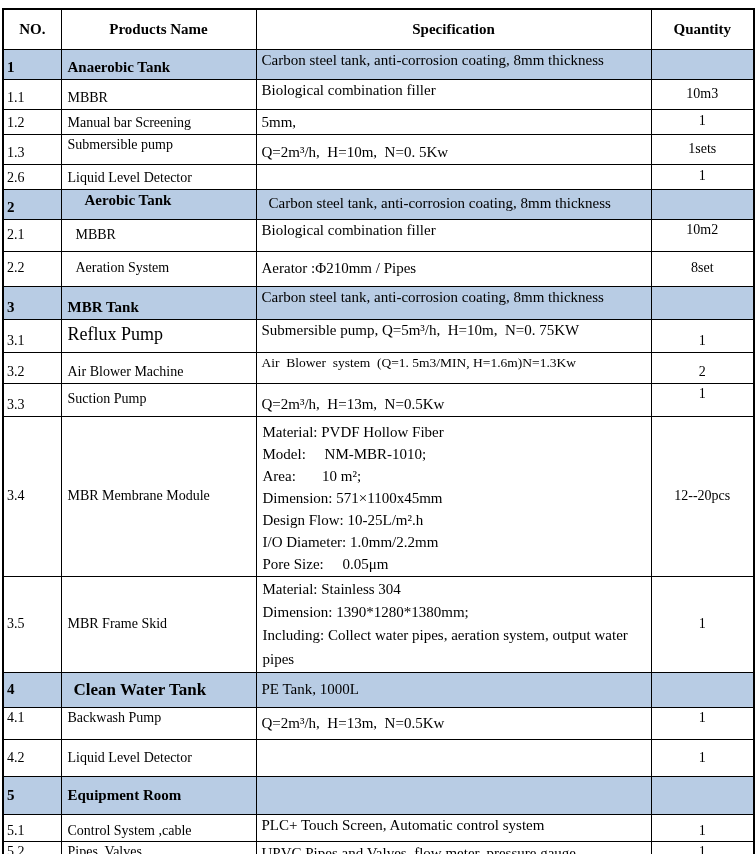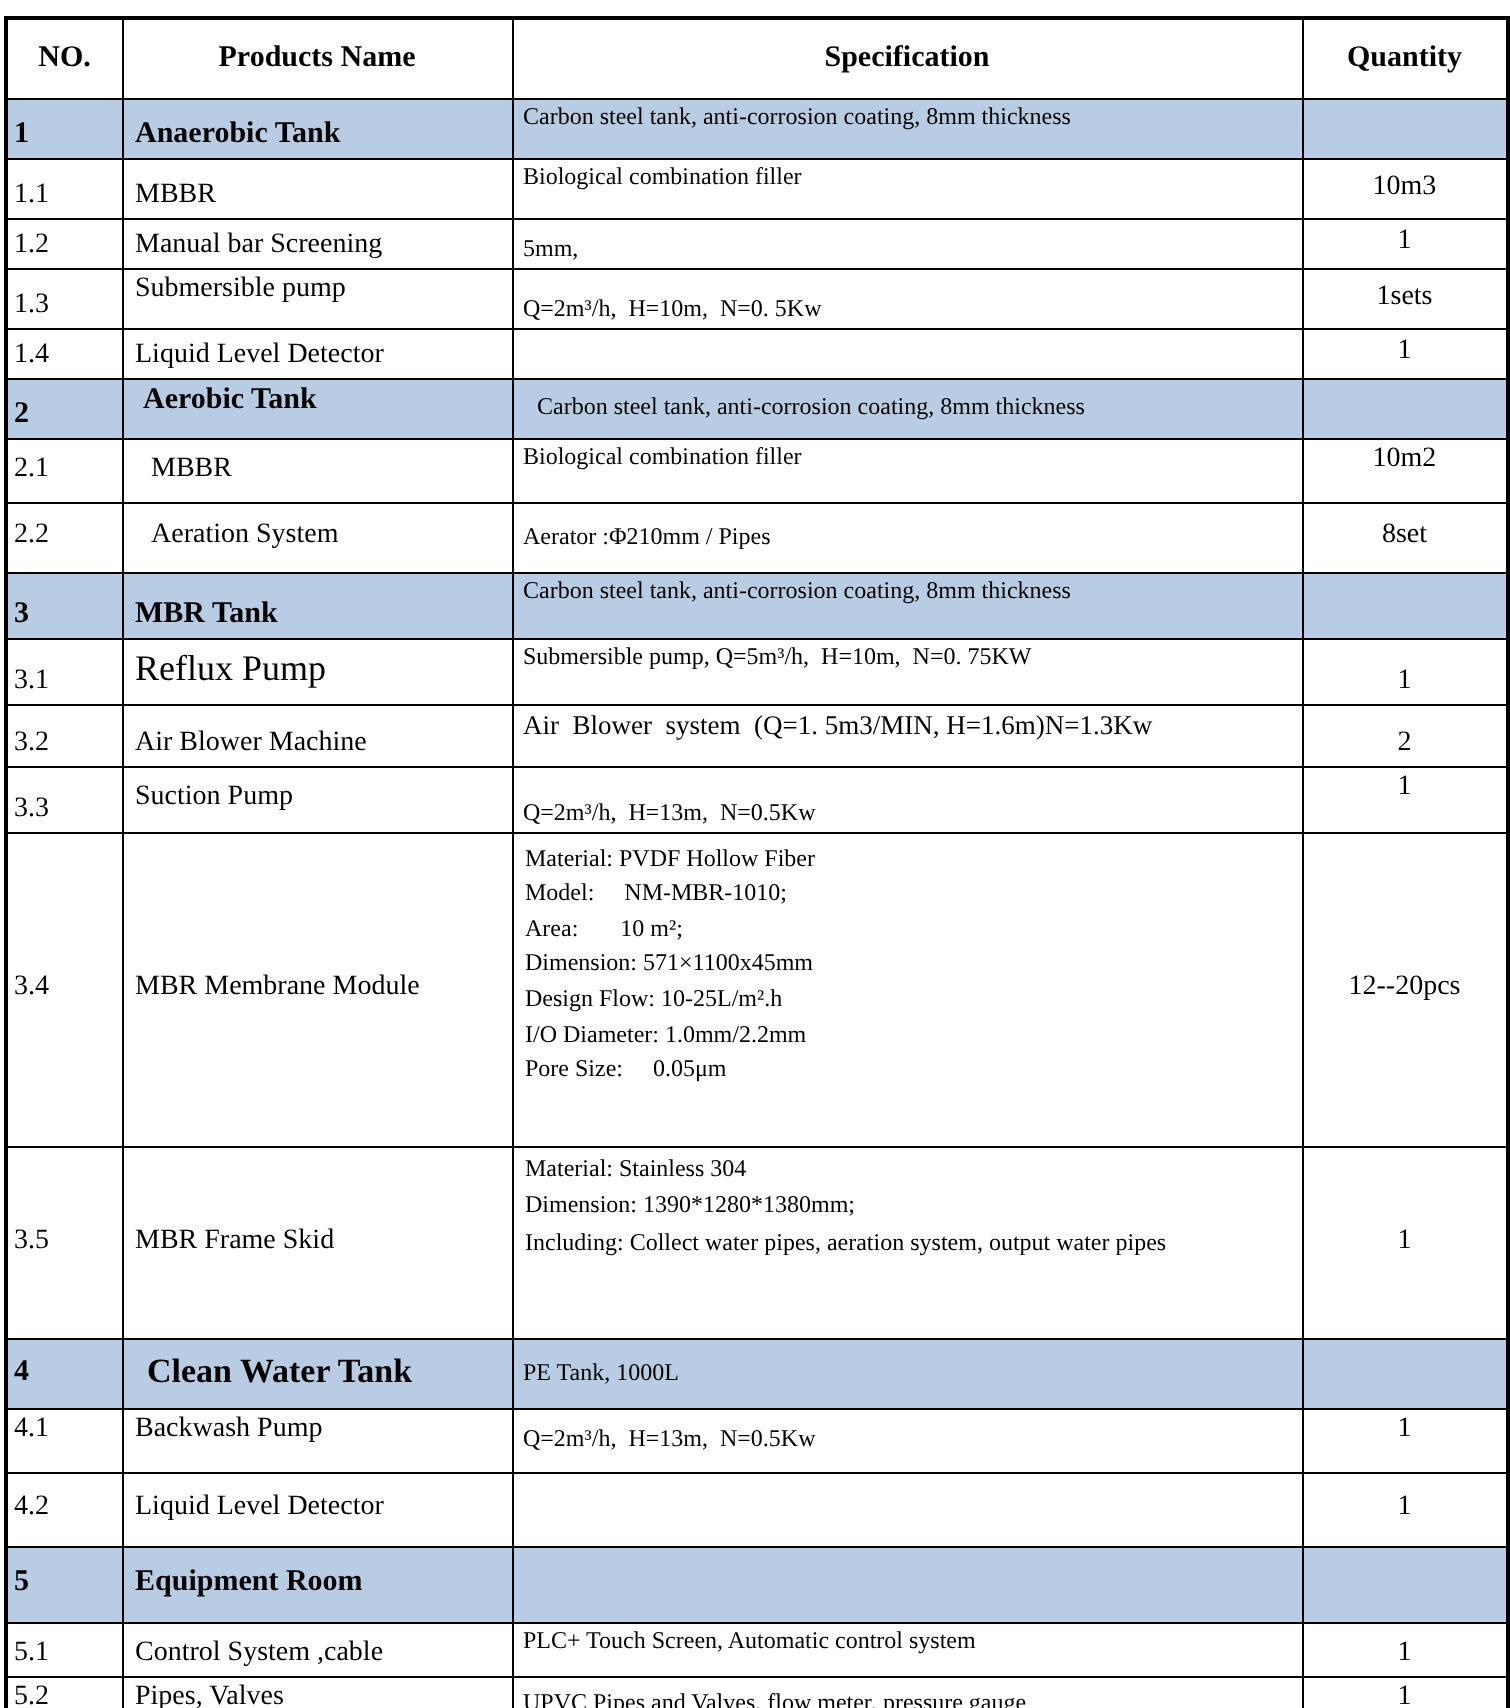--- a/index.html
+++ b/index.html
@@ -34,29 +34,29 @@
     line-height: 1.3;
   }
   th {
     font-size: 15px;
     font-weight: bold;
     text-align: center;
     padding: 4px 2px;
   }
   td.no   { text-align: left; padding-left: 3px; }
   td.pname{ text-align: left; padding-left: 6px; }
-  td.spec { text-align: left; padding-left: 5px; white-space: pre-wrap; font-size: 12px; }
+  td.spec { text-align: left; padding-left: 5px; white-space: pre-wrap; font-size: 15px; }
   td.qty  { text-align: center; }
 
   tr.section { background: #b8cce4; }
   tr.section td.no    { font-weight: bold; font-size: 15px; }
   tr.section td.pname { font-weight: bold; font-size: 15px; margin-top: 12px; }
 
   tr.r-cleanwater td.pname { font-size: 17px; padding-left: 12px; }
-  tr.r-aerobic td.pname    { padding-left: 10px; }
+  tr.r-aerobic td.pname    { padding-left: 23px; }
   tr.r-aerobic td.spec     { padding-left: 12px; }
 
   td.va-top    { vertical-align: top; }
   td.va-bottom { vertical-align: bottom; }
 
   td.name-lg { font-size: 18px; vertical-align: top; padding-top: 3px; }
   td.spec-sm { font-size: 13.5px; }
 
   tr.r-membrane td.spec { line-height: 1.47; padding-top: 4px; padding-left: 6px; margin-left: 47px; }
   tr.r-frameskid td.spec { line-height: 1.55; padding-left: 6px; }
@@ -102,21 +102,21 @@
         <td class="spec va-bottom">5mm,</td>
         <td class="qty">1</td>
       </tr>
       <tr style="height:30px;">
         <td class="no va-bottom">1.3</td>
         <td class="pname va-top">Submersible pump</td>
         <td class="spec va-bottom">Q=2m³/h,  H=10m,  N=0. 5Kw</td>
         <td class="qty">1sets</td>
       </tr>
       <tr style="height:25px;">
-        <td class="no va-bottom">1.4</td>
+        <td class="no va-bottom">2.6</td>
         <td class="pname va-bottom">Liquid Level Detector</td>
         <td class="spec"></td>
         <td class="qty">1</td>
       </tr>
       <tr class="section r-aerobic" style="height:30px;">
         <td class="no va-bottom">2</td>
         <td class="pname va-top">Aerobic Tank</td>
         <td class="spec">Carbon steel tank, anti-corrosion coating, 8mm thickness</td>
         <td class="qty"></td>
       </tr>

